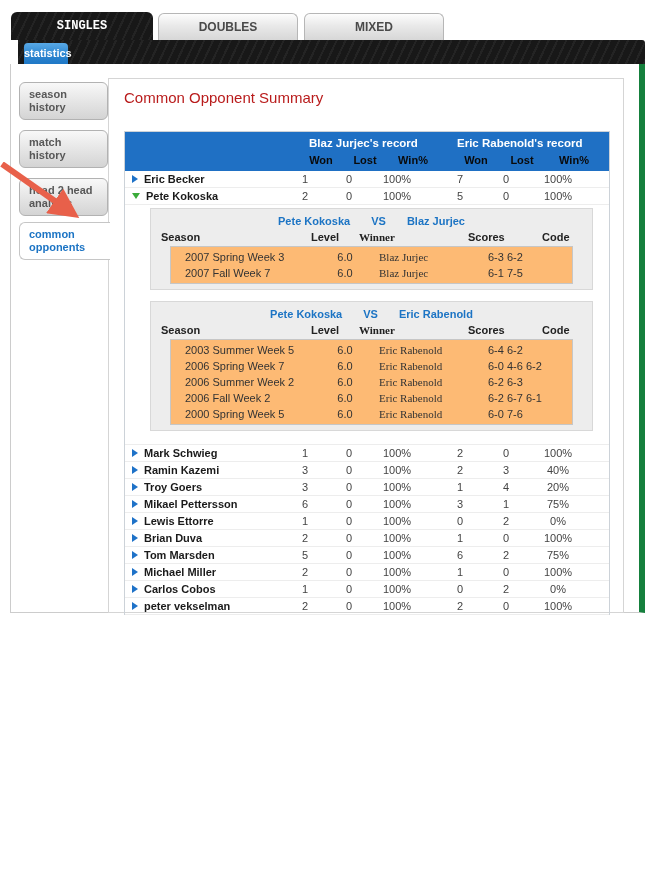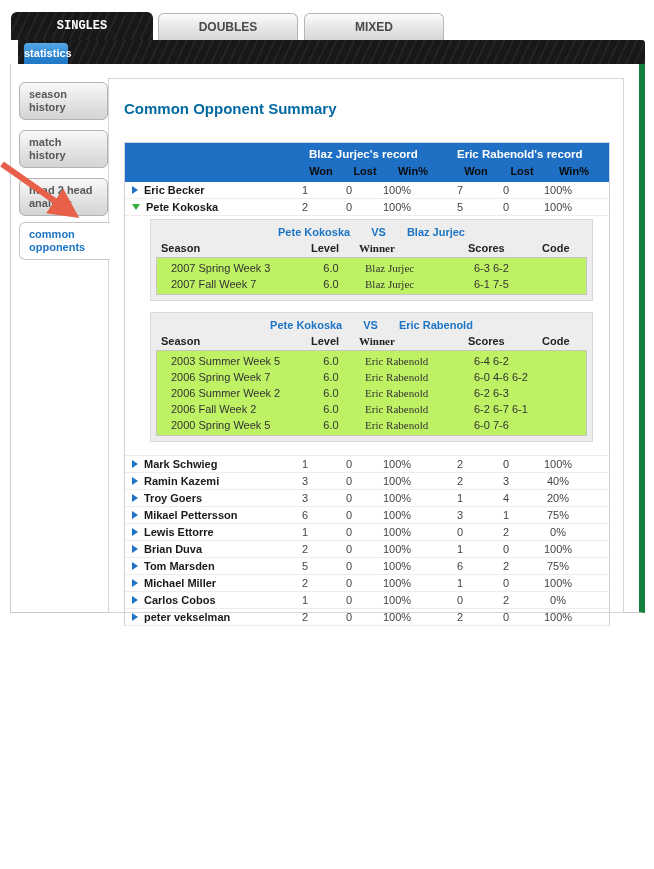--- a/index.html
+++ b/index.html
@@ -53,21 +53,21 @@
   }
   .side-tab.active {
     background:#fff; border:1px solid #c6c6c6; border-right:none; border-radius:6px 0 0 6px;
     color:#1c74c4; width:91px; z-index:4;
   }
   
   .panel {
     position:absolute; left:97px; top:14px; width:516px; height:535px;
     background:#fff; border:1px solid #d5d5d5;
   }
-  .page-title { margin:21px 0 25px 15px; font-size:15px; font-weight:bold; color:#0369a1; }
+  .page-title { margin:10px 0 25px 15px; font-size:15px; font-weight:normal; color:#b91c1c; }
   
   .summary-table { margin-left:15px; width:486px; border:1px solid #ccd2d8; border-bottom:none; min-height:462px; }
   .thead { background:#1f70c4; padding:2px 16px 3px; }
   .th-groups { display:flex; height:18px; align-items:center; color:#fff; font-weight:bold; font-size:11.5px; }
   .th-cols { display:flex; height:16px; align-items:center; color:#0a0a0a; font-weight:bold; font-size:11px; }
   .th-spacer { flex:0 0 158px; }
   .th-group.g1 { flex:0 0 140px; padding-left:10px; }
   .th-group.g2w { flex:0 0 150px; margin-left:14px; padding-left:4px; }
   .col-v { flex:0 0 44px; text-align:center; }
   .col-v.c3 { flex-basis:52px; }
@@ -92,21 +92,21 @@
   .detail-table + .detail-table { margin-top:11px; }
   .dt-title { display:flex; justify-content:center; gap:21px; height:17px; align-items:center;
               color:#1c74c4; font-weight:bold; font-size:11px; }
   .dt-title .dt-player { cursor:pointer; }
   .dt-head { display:flex; height:16px; align-items:center; font-weight:bold; font-size:11px; color:#222; }
   .dc-season { flex:0 0 150px; padding-left:10px; }
   .dc-level  { flex:0 0 48px; text-align:center; }
   .dc-winner { flex:0 0 115px; padding-left:10px;font-family:Liberation Serif, serif; }
   .dc-scores { flex:0 0 72px; padding-left:4px; }
   .dc-code   { flex:0 0 48px; padding-left:6px; }
-  .dt-box { margin:1px 5px 0; background:#bef264; border:1px solid #c6c6c6; padding:2px 0; }
+  .dt-box { margin:1px 19px 0; background:#fdba74; border:1px solid #c6c6c6; padding:2px 0; }
   .dt-row { display:flex; height:16px; align-items:center; font-size:11px; color:#333; }
   .dt-row .dc-season { padding-left:14px; }
   
   .arrow-wrap { position:absolute; left:0; top:162px; width:92px; height:64px; z-index:5; pointer-events:none; }
 </style>
 </head>
 <body>
 
 <div class="tab-top tab-active-top dark">SINGLES</div>
 <div class="tab-top tab-inactive tab-doubles">DOUBLES</div>

